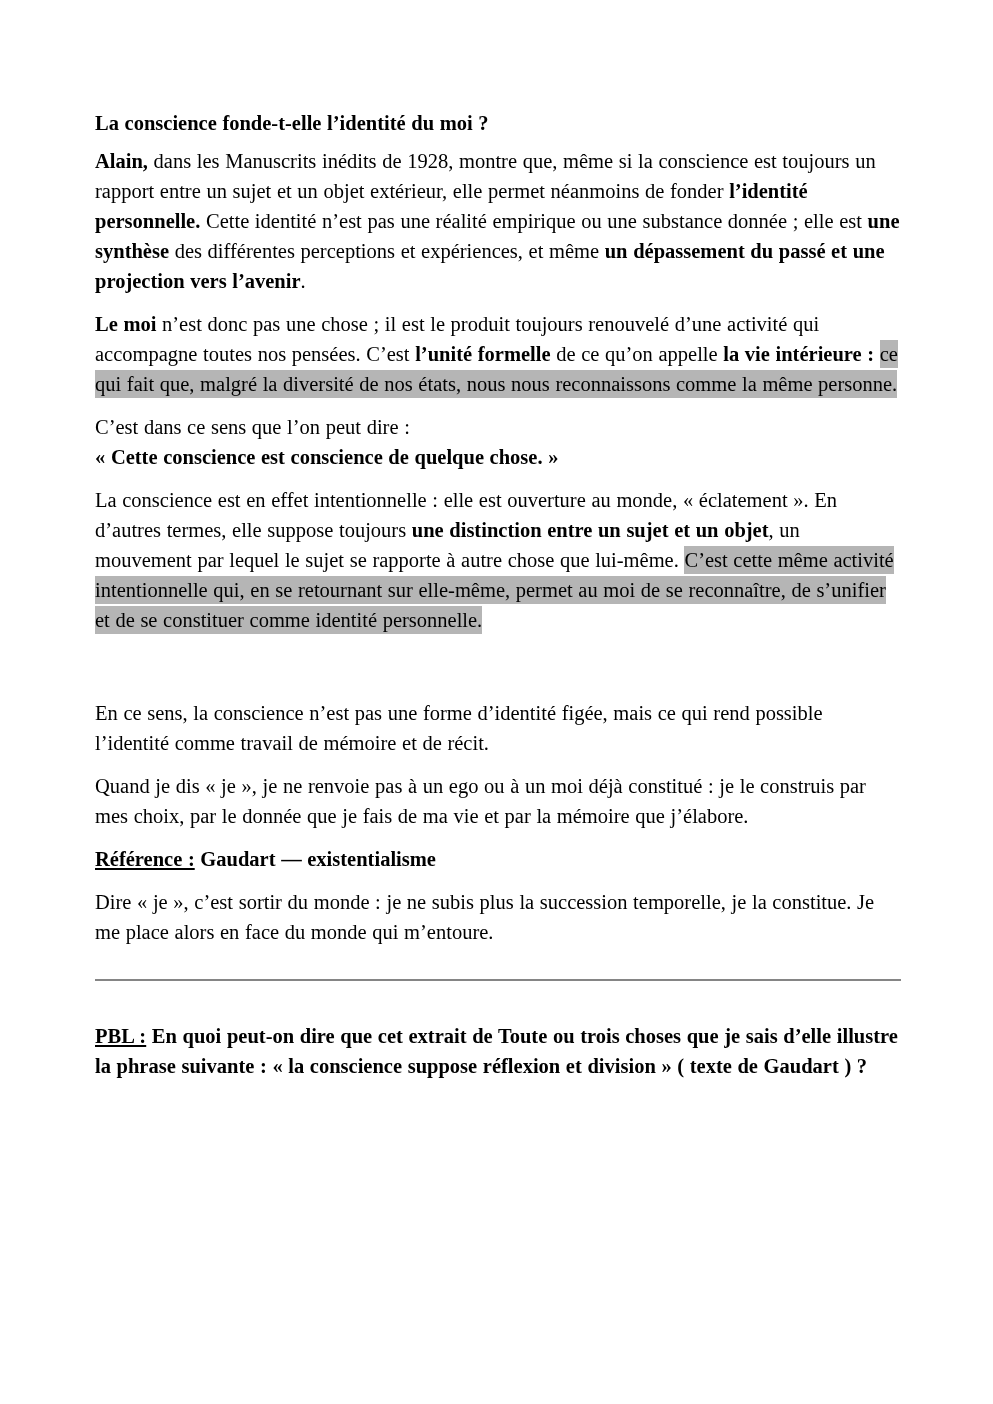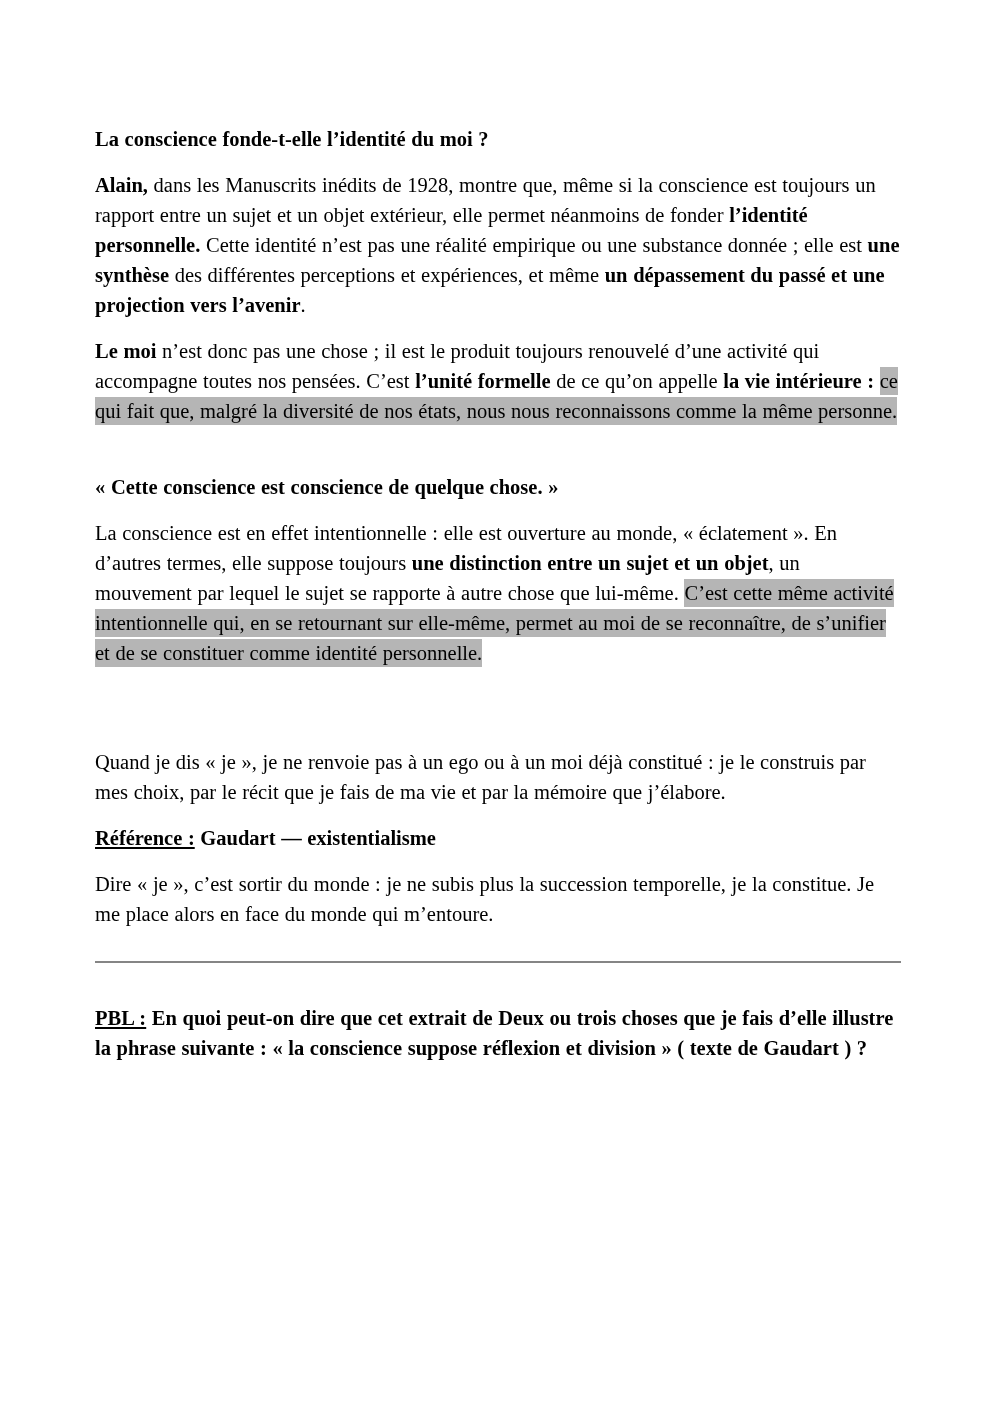--- a/index.html
+++ b/index.html
@@ -15,21 +15,21 @@
   }
   .page {
     box-sizing: border-box;
     width: 993px;
     height: 1404px;
     padding: 108px 92px 0 95px;
     overflow: hidden;
     background: #ffffff;
   }
   .para {
-    margin: 16px 0 13px 0;
+    margin: 0 0 13px 0;
     font-size: 20.5px;
     line-height: 30px;
     word-spacing: 0.5px;
   }
   .heading {
     font-weight: bold;
     margin-bottom: 8px;
   }
   .run.b  { font-weight: bold; }
   .run.i  { }
@@ -43,22 +43,23 @@
   .spacer { width: 100%; }
 </style>
 </head>
 <body>
 
 <div class="page">
   <div>
       <p class="para heading"><span class="run b">La conscience fonde-t-elle l’identité du moi ?</span></p>
       <p class="para"><span class="run b">Alain,</span><span class="run"> dans </span><span class="run i">les Manuscrits inédits</span><span class="run"> de 1928, montre que, même si la conscience est toujours un rapport entre un sujet et un objet extérieur, elle permet néanmoins de fonder </span><span class="run b">l’identité personnelle.</span><span class="run"> Cette identité n’est pas une réalité empirique ou une substance donnée ; elle est </span><span class="run b">une synthèse</span><span class="run"> des différentes perceptions et expériences, et même </span><span class="run b">un dépassement du passé et une projection vers l’avenir</span><span class="run">.</span></p>
       <p class="para"><span class="run b">Le moi</span><span class="run"> n’est donc pas une chose ; il est le produit toujours renouvelé d’une activité qui accompagne toutes nos pensées. C’est </span><span class="run b">l’unité formelle</span><span class="run"> de ce qu’on appelle </span><span class="run b">la vie intérieure :</span><span class="run"> </span><span class="run hl">ce qui fait que, malgré la diversité de nos états, nous nous reconnaissons comme la même personne.</span></p>
-      <p class="para"><br><span class="run b">« Cette conscience est conscience de quelque chose. »</span></p>
+      <p class="para"><span class="run">C’est dans ce sens que l’on peut dire :</span><br><span class="run b">« Cette conscience est conscience de quelque chose. »</span></p>
       <p class="para"><span class="run">La conscience est en effet intentionnelle : elle est ouverture au monde, « éclatement ». En d’autres termes, elle suppose toujours </span><span class="run b">une distinction entre un sujet et un objet</span><span class="run">, un mouvement par lequel le sujet se rapporte à autre chose que lui-même. </span><span class="run hl">C’est cette même activité intentionnelle qui, en se retournant sur elle-même, permet au moi de se reconnaître, de s’unifier et de se constituer comme identité personnelle.</span></p>
       <div class="spacer" style="height: 50px;"></div>
-      <p class="para"><span class="run">Quand je dis « je », je ne renvoie pas à un ego ou à un moi déjà constitué : je le construis par mes choix, par le récit que je fais de ma vie et par la mémoire que j’élabore.</span></p>
+      <p class="para"><span class="run">En ce sens, la conscience n’est pas une forme d’identité figée, mais ce qui rend possible l’identité comme travail de mémoire et de récit.</span></p>
+      <p class="para"><span class="run">Quand je dis « je », je ne renvoie pas à un ego ou à un moi déjà constitué : je le construis par mes choix, par le donnée que je fais de ma vie et par la mémoire que j’élabore.</span></p>
       <p class="para"><span class="run b u">Référence :</span><span class="run b"> Gaudart — existentialisme</span></p>
       <p class="para"><span class="run">Dire « je », c’est sortir du monde : je ne subis plus la succession temporelle, je la constitue. Je me place alors en face du monde qui m’entoure.</span></p>
       <div class="divider"></div>
-      <p class="para"><span class="run b u">PBL :</span><span class="run b"> En quoi peut-on dire que cet extrait de </span><span class="run b i">Deux ou trois choses que je fais d’elle</span><span class="run b"> illustre la phrase suivante : « la conscience suppose réflexion et division » ( texte de Gaudart ) ?</span></p>
+      <p class="para"><span class="run b u">PBL :</span><span class="run b"> En quoi peut-on dire que cet extrait de </span><span class="run b i">Toute ou trois choses que je sais d’elle</span><span class="run b"> illustre la phrase suivante : « la conscience suppose réflexion et division » ( texte de Gaudart ) ?</span></p>
     </div>
 </div>
 
 </body></html>

